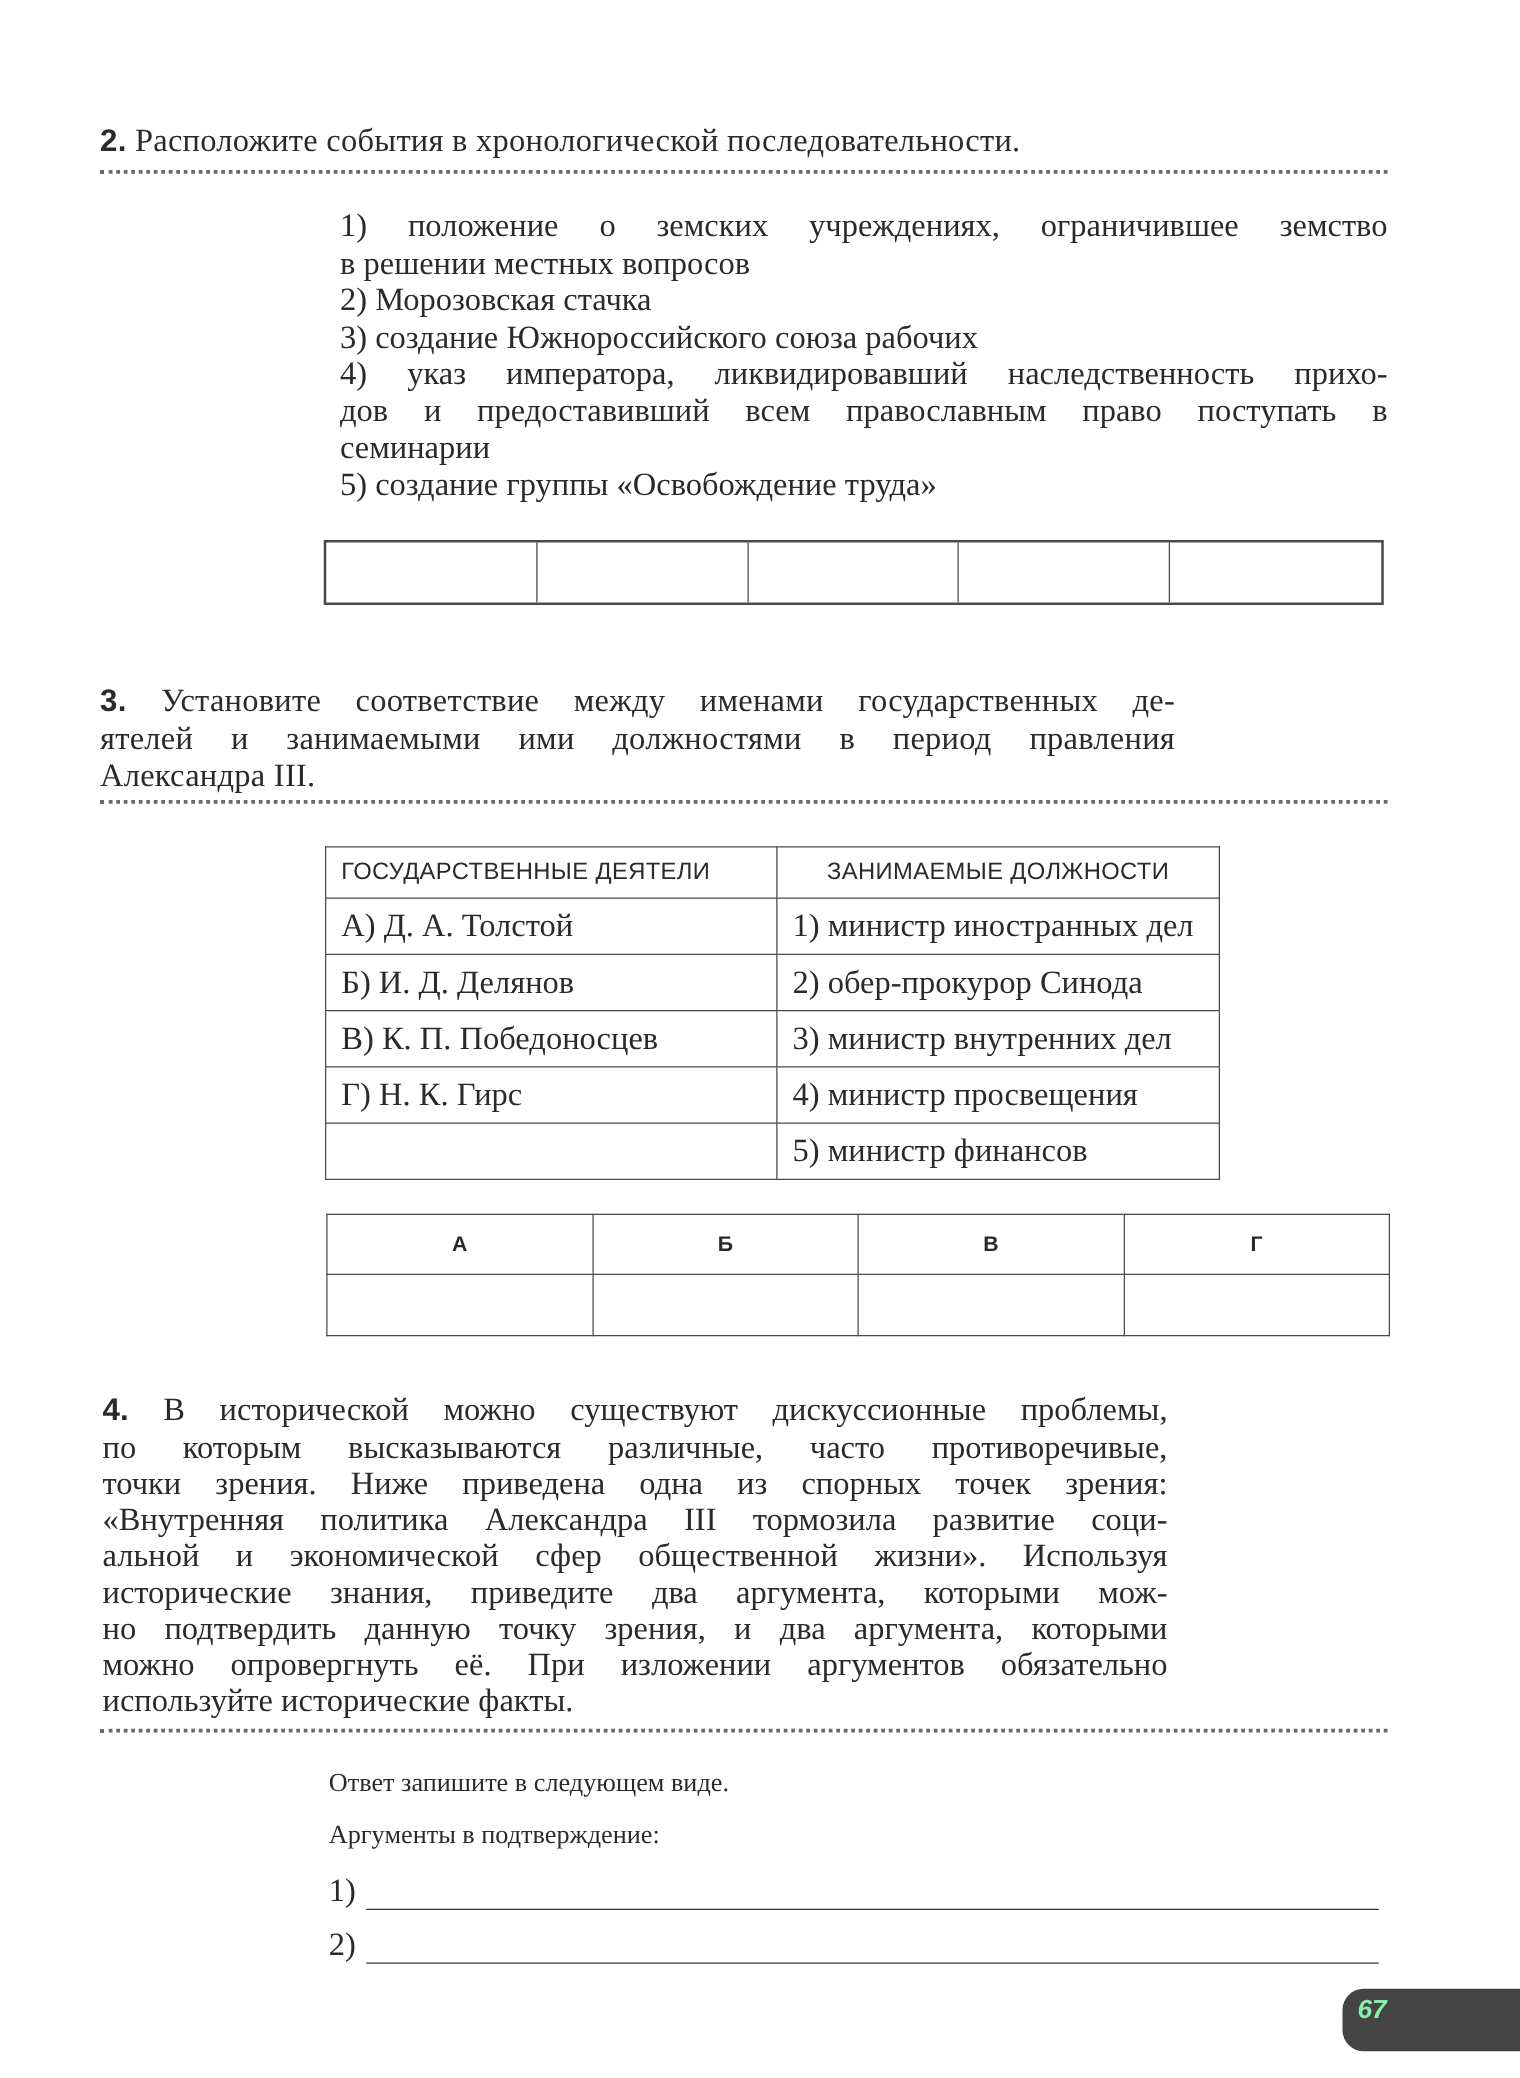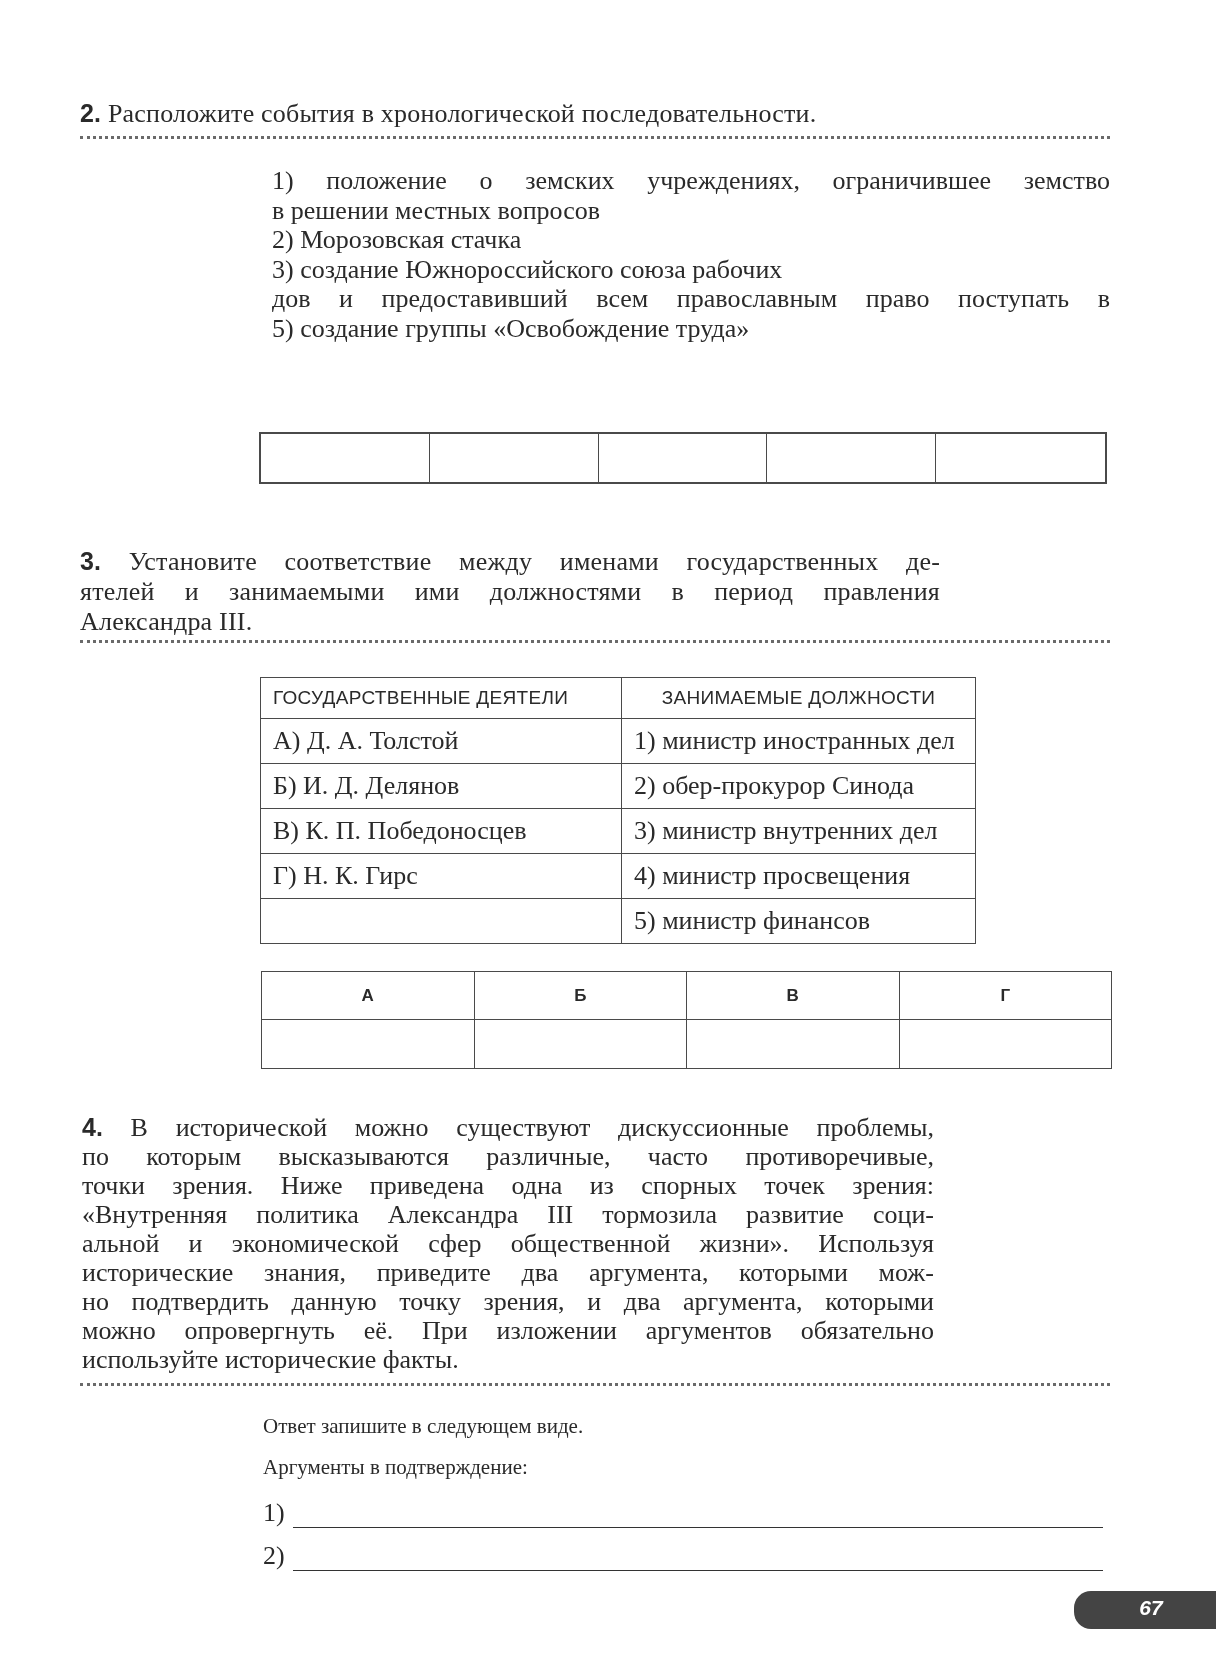--- a/index.html
+++ b/index.html
@@ -57,41 +57,43 @@
     .para {
       position: absolute; left: 82px; top: 1113px; width: 852px;
       font-size: 26px; line-height: 29px;
     }
     .para div { text-align: justify; text-align-last: justify; }
     .para div.last { text-align-last: left; }
     .answer-block { position: absolute; left: 263px; font-size: 21px; }
     .line-row { position: absolute; left: 263px; font-size: 26px; display: flex; align-items: flex-end; }
     .line-row .rule { display: inline-block; width: 810px; border-bottom: 1.5px solid #333; margin-left: 8px; height: 22px; }
     .page-tab {
-      position: absolute; left: 1074px; top: 1591px; width: 142px; height: 38px;
+      position: absolute; left: 1074px; top: 1591px; width: 142px; height: 50px;
       background: #444; border-radius: 17px 0 0 17px;
-      color: #ffffff; font-family: "Liberation Sans", "DejaVu Sans", sans-serif; font-weight: bold;
-      font-size: 21px; line-height: 34px; padding-left: 12px; box-sizing: border-box; font-style: italic; text-align: center;
+      color: #86efac; font-family: "Liberation Sans", "DejaVu Sans", sans-serif; font-weight: bold;
+      font-size: 21px; line-height: 34px; padding-left: 12px; box-sizing: border-box; font-style: italic;
     }
   </style>
 </head>
 <body>
 
 <div class="task-title" style="top:98px;">
   <span class="task-num">2.</span>
   <span>Расположите события в хронологической последовательности.</span>
 </div>
 <div class="dotted" style="top:136px;"></div>
 
 <div class="items" style="top:166px;">
   <div class="full">1) положение о земских учреждениях, ограничившее земство</div>
   <div>в решении местных вопросов</div>
   <div>2) Морозовская стачка</div>
   <div>3) создание Южнороссийского союза рабочих</div>
+  <div class="full">4) указ императора, ликвидировавший наследственность прихо-</div>
   <div class="full">дов и предоставивший всем православным право поступать в</div>
+  <div>семинарии</div>
   <div>5) создание группы «Освобождение труда»</div>
 </div>
 
 <div class="grid5">
   <div></div>
   <div></div>
   <div></div>
   <div></div>
   <div></div>
 </div>

